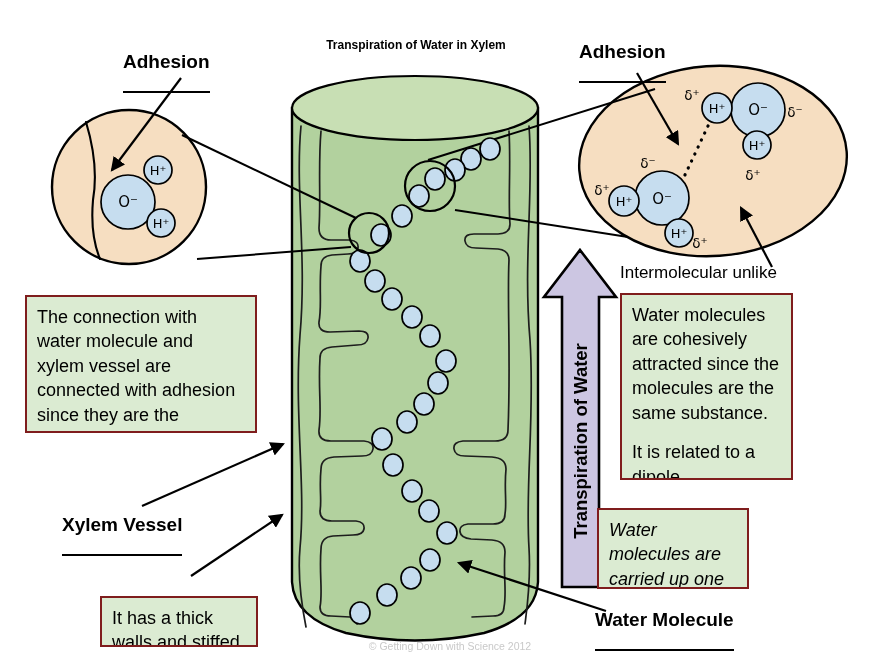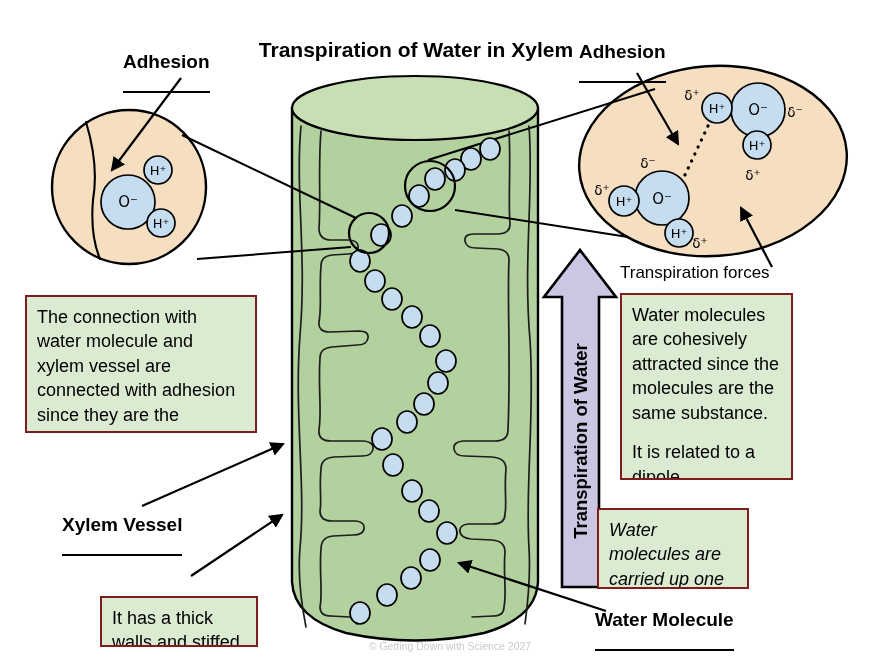--- a/index.html
+++ b/index.html
@@ -20,21 +20,21 @@
   .callout    { stroke:#000; stroke-width:2.2; fill:none; marker-end:url(#ah); }
   .dots       { stroke:#000; stroke-width:3.2; stroke-dasharray:0.2 7.5; stroke-linecap:round; fill:none; }
   .blockarrow { fill:var(--c-arrow); stroke:#000; stroke-width:2.6; }
   text.sm     { font:13px "DejaVu Sans", sans-serif; text-anchor:middle; }
   text.md     { font:15px "DejaVu Sans", sans-serif; text-anchor:middle; }
   text.delta  { font:13.5px "DejaVu Sans", sans-serif; text-anchor:middle; }
   text.arrowtext { font:bold 18.5px "Liberation Sans", sans-serif; text-anchor:middle; }
 
   
   .lbl { position:absolute; white-space:nowrap; }
-  .title { left:236px; top:38px; width:360px; text-align:center; font-size:21px; font-weight:bold; }
+  .title { left:236px; top:38px; width:360px; text-align:center; font-size:12px; font-weight:bold; }
   .big   { font-size:19px; font-weight:bold; }
   .ul    { display:inline-block; border-bottom:2.5px solid #000; padding-bottom:18px; }
   .lbl-adhesion  { left:123px; top:51px; }
   .lbl-cohesion  { left:579px; top:41px; }
   .lbl-inter     { left:620px; top:263px; font-size:17px; font-weight:400; }
   .lbl-xylem     { left:62px;  top:514px; }
   .lbl-watermol  { left:595px; top:609px;text-decoration:underline; }
   .copyright { left:330px; top:640px; width:240px; text-align:center;
                font-size:10.5px; color:var(--c-copyright); }
 
@@ -159,21 +159,21 @@
 
   <div class="lbl title">Transpiration of Water in Xylem</div>
 
   <div class="lbl big lbl-adhesion">
     <span class="ul">Adhesion</span>
   </div>
   <div class="lbl big lbl-cohesion">
     <span class="ul">Adhesion</span>
   </div>
   <div class="lbl lbl-inter">
-    <span class="ul" style="border-bottom-width:2px">Transpiration forces</span>
+    <span class="ul" style="border-bottom-width:2px">Intermolecular unlike</span>
   </div>
   <div class="lbl big lbl-xylem">
     <span class="ul">Xylem Vessel</span>
   </div>
   <div class="lbl big lbl-watermol">
     <span class="ul">Water Molecule</span>
   </div>
 
   <div class="tbox tbox-adhesion">
     <div>The connection with water molecule and xylem vessel are connected with adhesion since they are the attractive forces between the unlike molecule.</div>
@@ -182,14 +182,14 @@
     <div>Water molecules are cohesively attracted since the molecules are the same substance.</div>
     <div class="p2">It is related to a dipole intermolecular forces and which gas a high surface tension.</div>
   </div>
   <div class="tbox tbox-carried">
     <div>Water molecules are carried up one way.</div>
   </div>
   <div class="tbox tbox-walls">
     <div>It has a thick walls and stiffed lignin.</div>
   </div>
 
-  <div class="lbl copyright">© Getting Down with Science 2027</div>
+  <div class="lbl copyright">© Getting Down with Science 2012</div>
 </div>
 
 </body></html>

